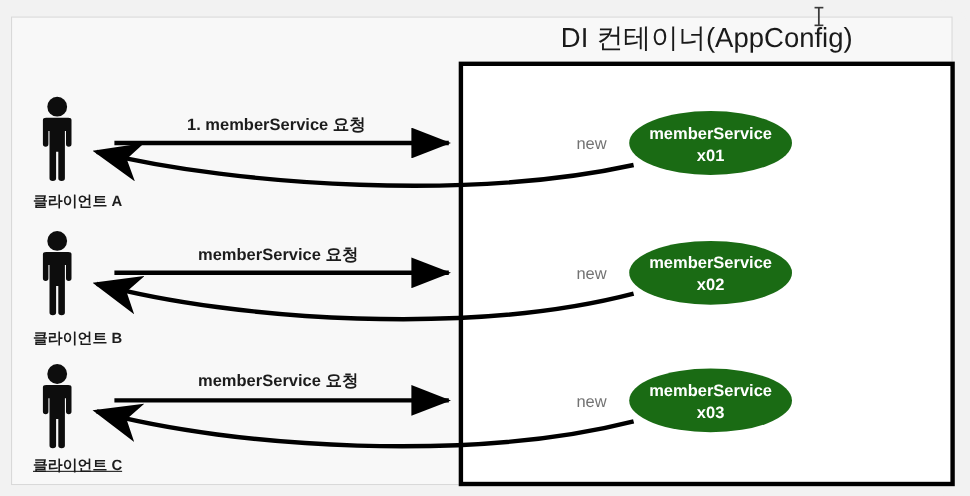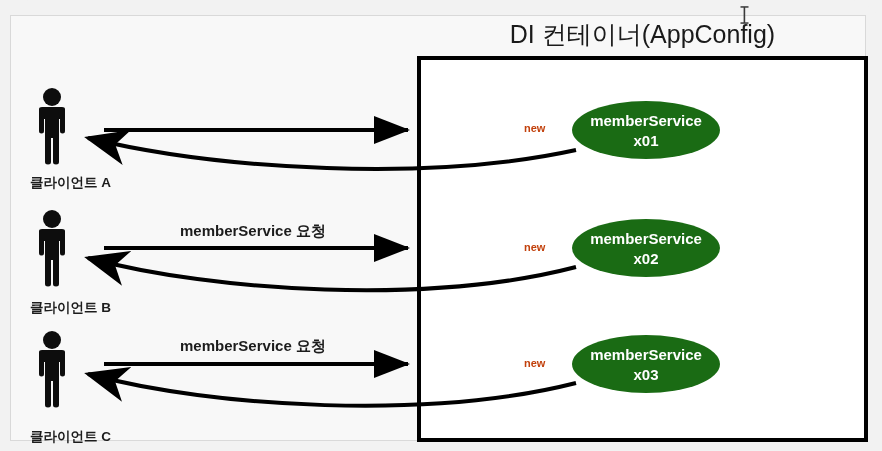--- a/index.html
+++ b/index.html
@@ -68,23 +68,23 @@
   }
   .flow-label {
     position: absolute;
     font-size: 15px;
     font-weight: bold;
     color: #1c1c1c;
     white-space: nowrap;
   }
   .new-label {
     position: absolute;
-    font-size: 11px;
-    font-weight: bold;
-    color: #c2410c;
+    font-size: 15px;
+    font-weight: normal;
+    color: #737373;
     white-space: nowrap;
   }
   .bean-text {
     font-size: 15px;
     font-weight: bold;
     fill: #ffffff;
   }
   
   #text-cursor {
     position: absolute;
@@ -100,22 +100,23 @@
 <div id="stage">
 
   <div id="outer-panel"></div>
 
   <div id="di-container-title">DI 컨테이너(AppConfig)</div>
 
   <div id="di-container-box"></div>
 
   <div class="client-label" style="left:14px; top:174px;">클라이언트 A</div>
   <div class="client-label" style="left:14px; top:299px;text-align:center;">클라이언트 B</div>
-  <div class="client-label" style="left:14px; top:428px;">클라이언트 C</div>
+  <div class="client-label" style="left:14px; top:414px;text-decoration:underline;">클라이언트 C</div>
 
+  <div class="flow-label" style="left:170px; top:104px;">1. memberService 요청</div>
   <div class="flow-label" style="left:180px; top:222px;">memberService 요청</div>
   <div class="flow-label" style="left:180px; top:337px;">memberService 요청</div>
 
   <div class="new-label" style="left:524px; top:122px;">new</div>
   <div class="new-label" style="left:524px; top:241px;">new</div>
   <div class="new-label" style="left:524px; top:357px;">new</div>
 
   <svg id="art" viewBox="0 0 882 451">
     <defs>
       <marker id="arrowhead" markerWidth="9" markerHeight="7" refX="8.5" refY="3.5" orient="auto" markerUnits="strokeWidth">

